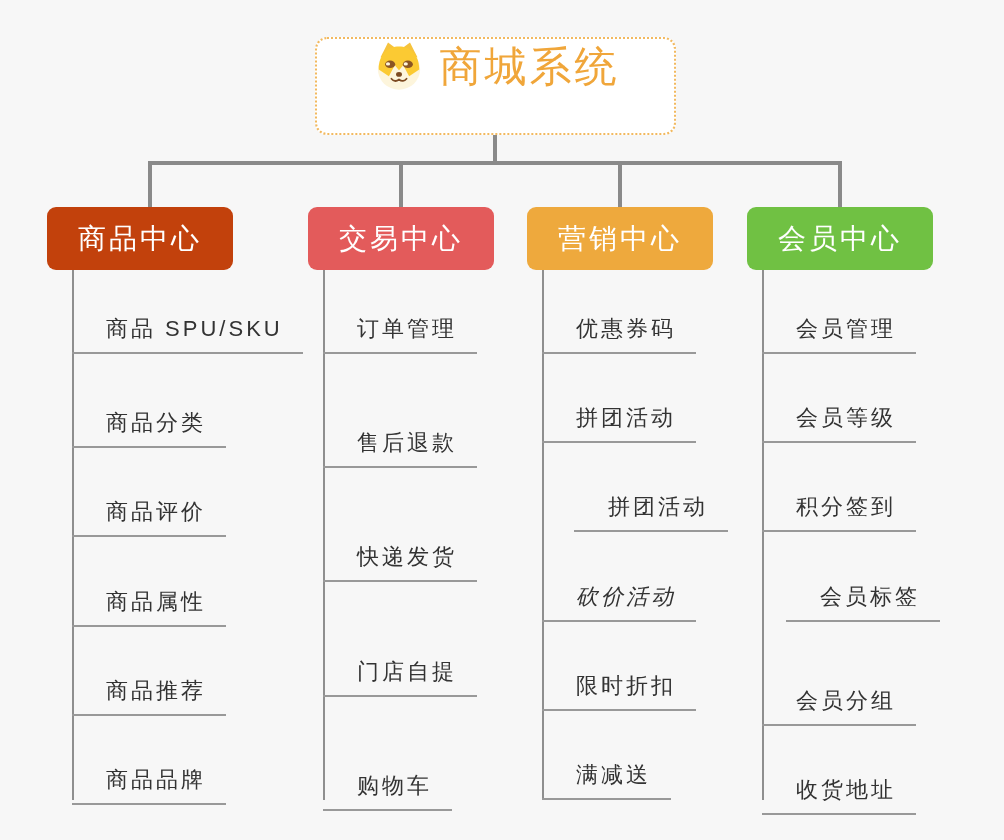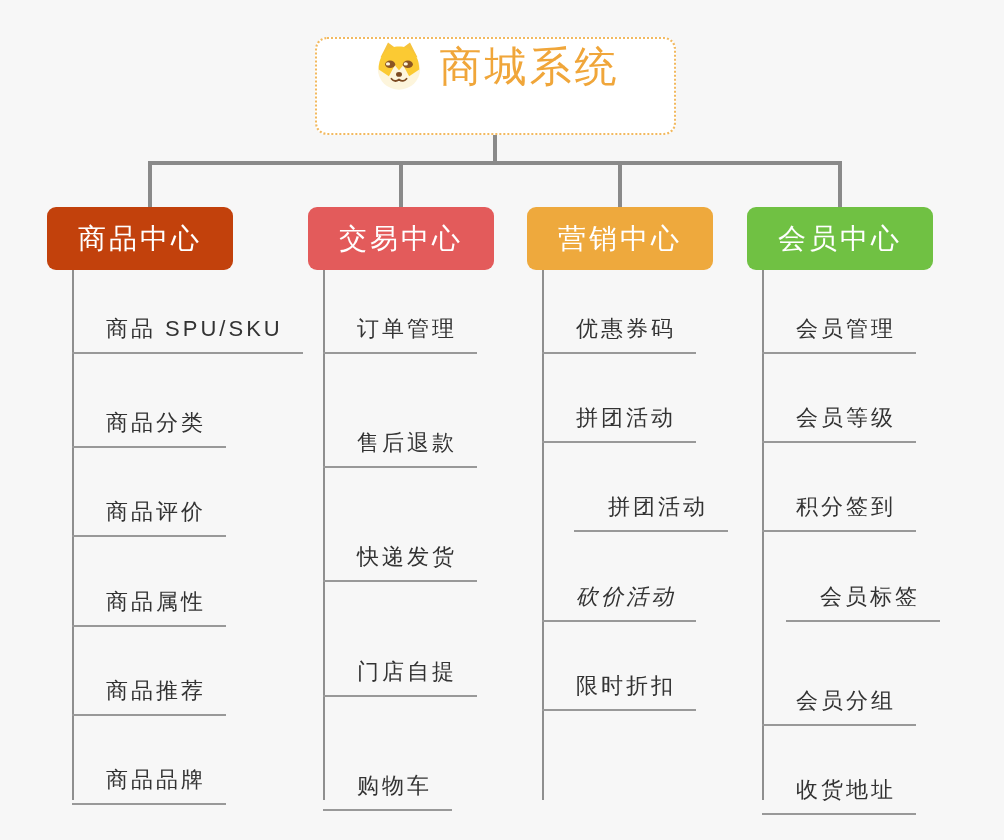--- a/index.html
+++ b/index.html
@@ -152,20 +152,23 @@
         </div>
         <div class="row" style="height: 89px; padding-left: 32px;">
           <span class="item-label">拼团活动</span>
         </div>
         <div class="row" style="height: 90px; font-style: italic;">
           <span class="item-label">砍价活动</span>
         </div>
         <div class="row" style="height: 89px;">
           <span class="item-label">限时折扣</span>
         </div>
+        <div class="row" style="height: 89px;">
+          <span class="item-label">满减送</span>
+        </div>
       </div>
       <div class="conn" style="left: 838px; top: 161px; width: 4px; height: 46px;"></div>
       <div class="branch-box" style="left: 747px; background: rgb(112, 193, 67);">
         <span class="branch-label">会员中心</span>
       </div>
       <div class="spine" style="left: 762px; top: 270px; height: 530px;"></div>
       <div class="column" style="left: 762px; top: 270px;">
         <div class="row" style="height: 84px;">
           <span class="item-label">会员管理</span>
         </div>

